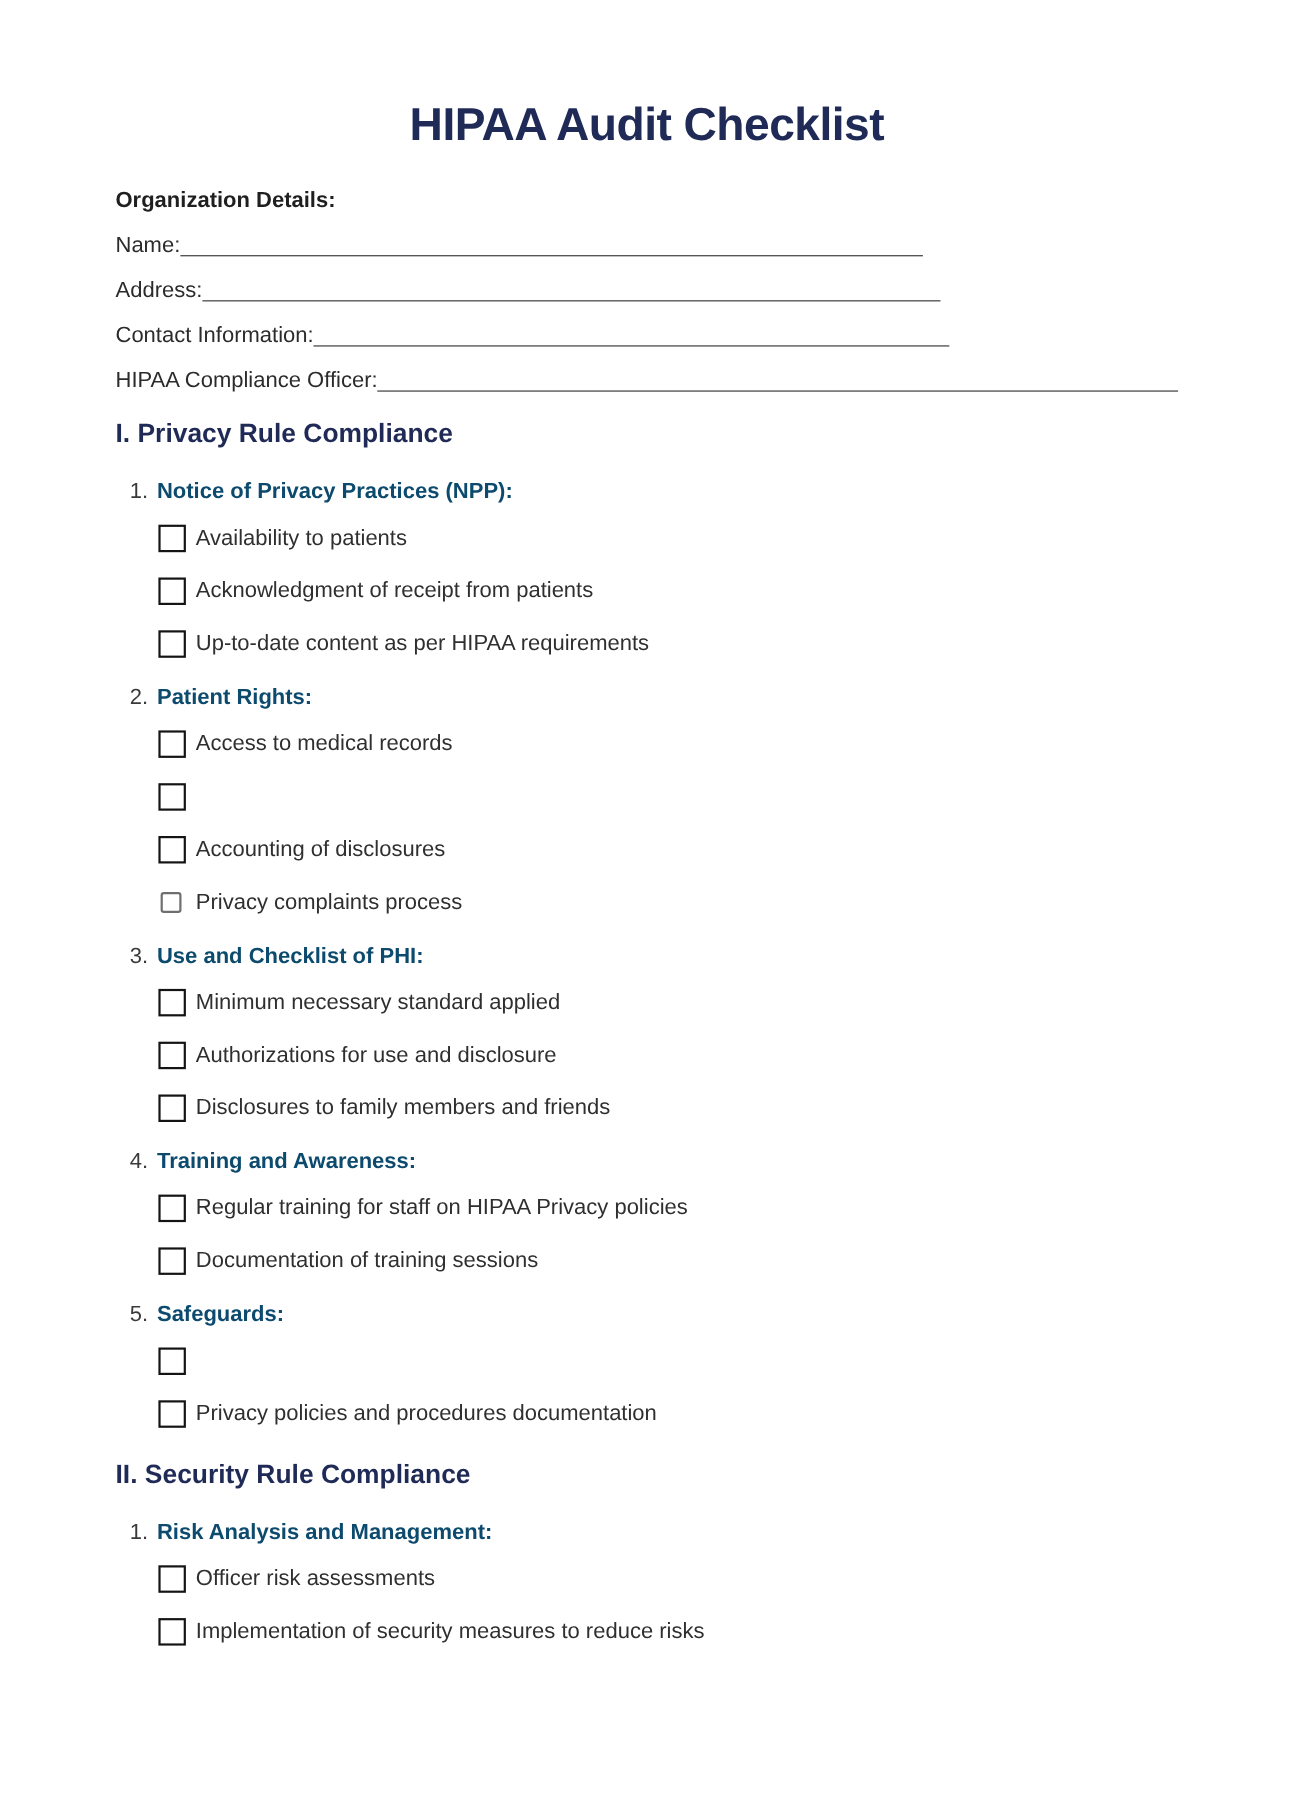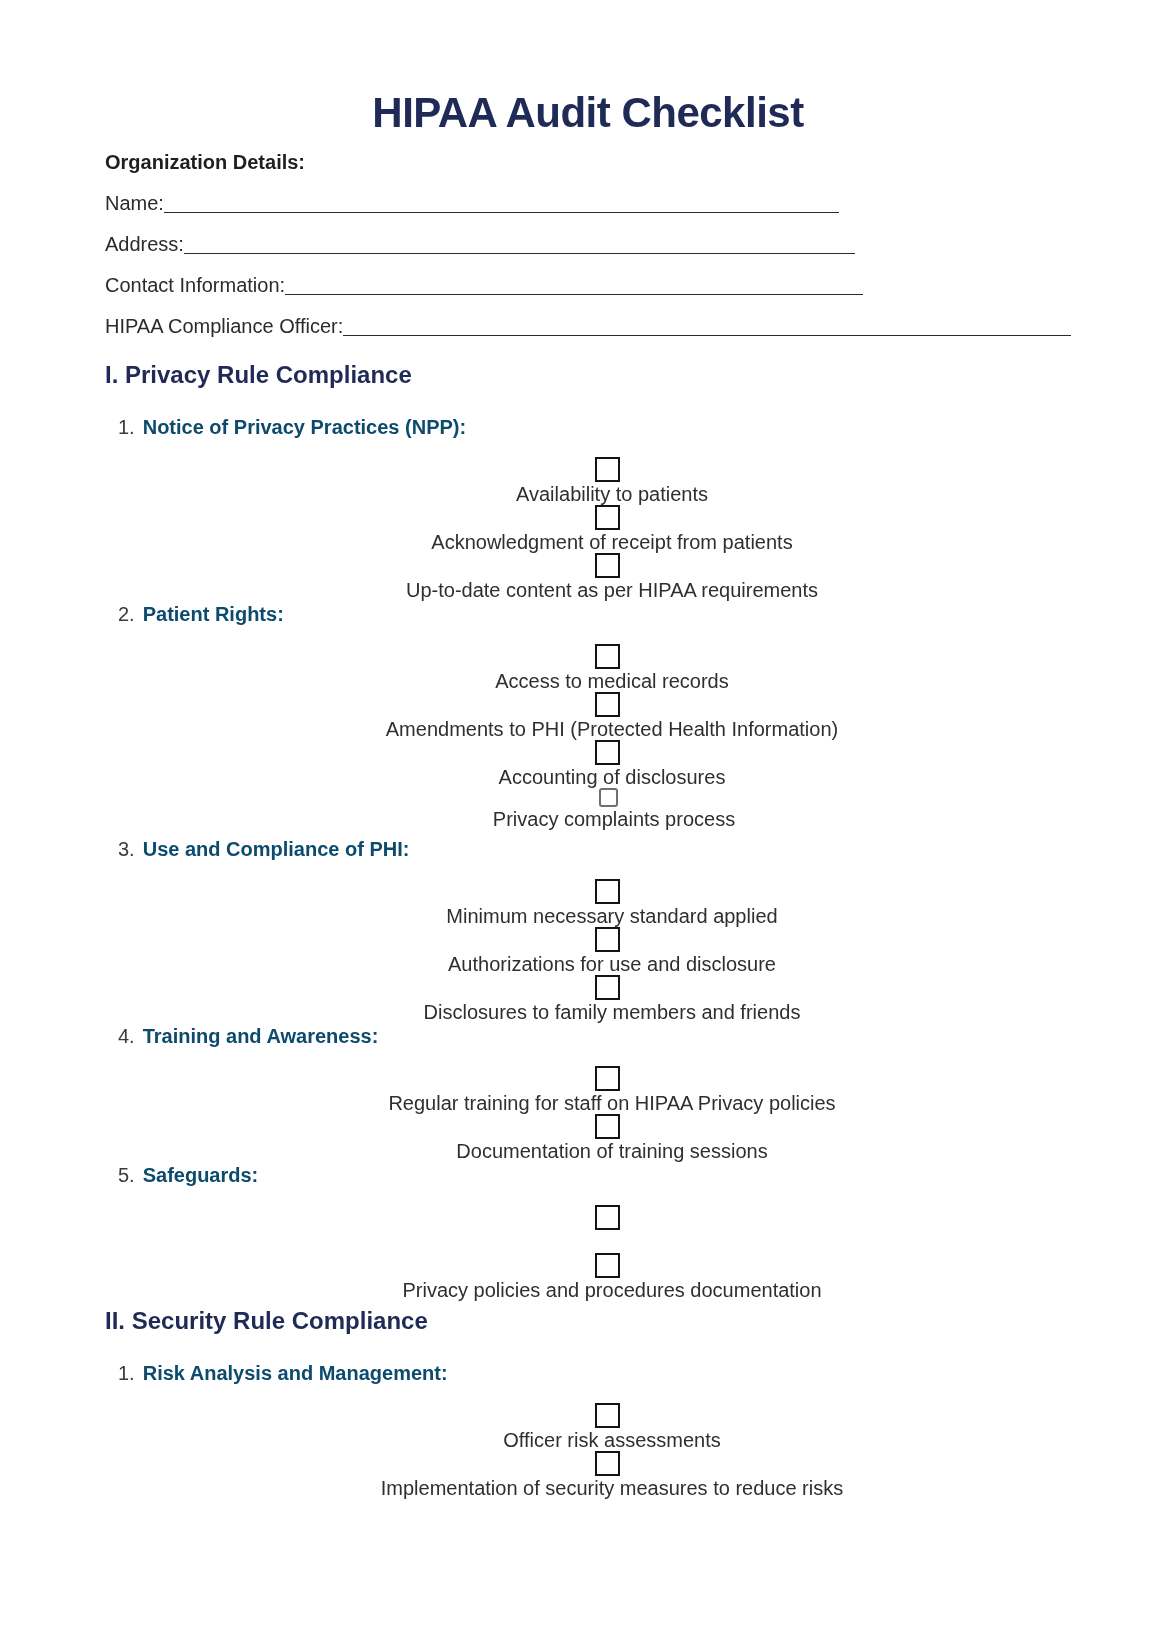--- a/index.html
+++ b/index.html
@@ -11,21 +11,21 @@
   }
   .page { padding: 88px 105px 0 105px; box-sizing: border-box; }
 
   .doc-title {
     margin: 0; text-align: center;
     font-size: 42px; line-height: 50px; font-weight: 700;
     color: #1f2a56; letter-spacing: -0.5px;
   }
 
   .org-heading {
-    margin-top: 12px; font-size: 20px; line-height: 24px;
+    margin-top: 32px; font-size: 20px; line-height: 24px;
     font-weight: 700; color: #1f1f1f;
   }
   .field-row { display: flex; margin-top: 17px; height: 24px; }
   .field-row:nth-of-type(1) { width: 738px; }
   .field-row:nth-of-type(2) { width: 734px; }
   .field-row:nth-of-type(3) { width: 750px; }
   .field-row:nth-of-type(4) { width: 758px; }
   .field-label { flex: 0 0 auto; font-size: 20px; line-height: 24px; color: #2b2b2b; }
   .field-line { flex: 1 1 auto; height: 21px; border-bottom: 1.5px solid #2c2c2c; }
 
@@ -38,21 +38,21 @@
   .item-heading {
     margin-top: 24px; padding-left: 13px;
     font-size: 20px; line-height: 24px; color: #242424;
   }
   .item-heading.after-section { margin-top: 25px; }
   .item-number { font-weight: 400; color: #3a3a3a; margin-right: 8px; }
   .item-title { font-weight: 700; color: #0c4a6e; }
 
   .check-row {
     display: flex; align-items: center;
-    height: 25px; margin-top: 23px; padding-left: 39px; flex-direction: column;
+    height: 25px; margin-top: 23px; padding-left: 39px;
   }
   .check-row.first { margin-top: 18px; }
   .checkbox {
     flex: 0 0 auto; width: 21px; height: 21px;
     border: 2px solid #141414; background: #ffffff; box-sizing: content-box;
   }
   .checkbox.rounded {
     width: 15px; height: 15px; border: 2px solid #6f6f6f;
     border-radius: 3px; margin-left: 2px;
   }
@@ -111,35 +111,34 @@
     <div>
       <div class="item-heading">
         <span class="item-number">2.</span><span class="item-title">Patient Rights:</span>
       </div>
       <div class="check-row first">
         <span class="checkbox"></span>
         <span class="check-label">Access to medical records</span>
       </div>
       <div class="check-row">
         <span class="checkbox"></span>
-        <span class="check-label">Amendments to PHI (Protected Health Information)</span>
       </div>
       <div class="check-row">
         <span class="checkbox"></span>
         <span class="check-label">Accounting of disclosures</span>
       </div>
       <div class="check-row native">
         <span class="checkbox rounded"></span>
         <span class="check-label">Privacy complaints process</span>
       </div>
     </div>
 
     <div>
       <div class="item-heading">
-        <span class="item-number">3.</span><span class="item-title">Use and Compliance of PHI:</span>
+        <span class="item-number">3.</span><span class="item-title">Use and Checklist of PHI:</span>
       </div>
       <div class="check-row first">
         <span class="checkbox"></span>
         <span class="check-label">Minimum necessary standard applied</span>
       </div>
       <div class="check-row">
         <span class="checkbox"></span>
         <span class="check-label">Authorizations for use and disclosure</span>
       </div>
       <div class="check-row">

